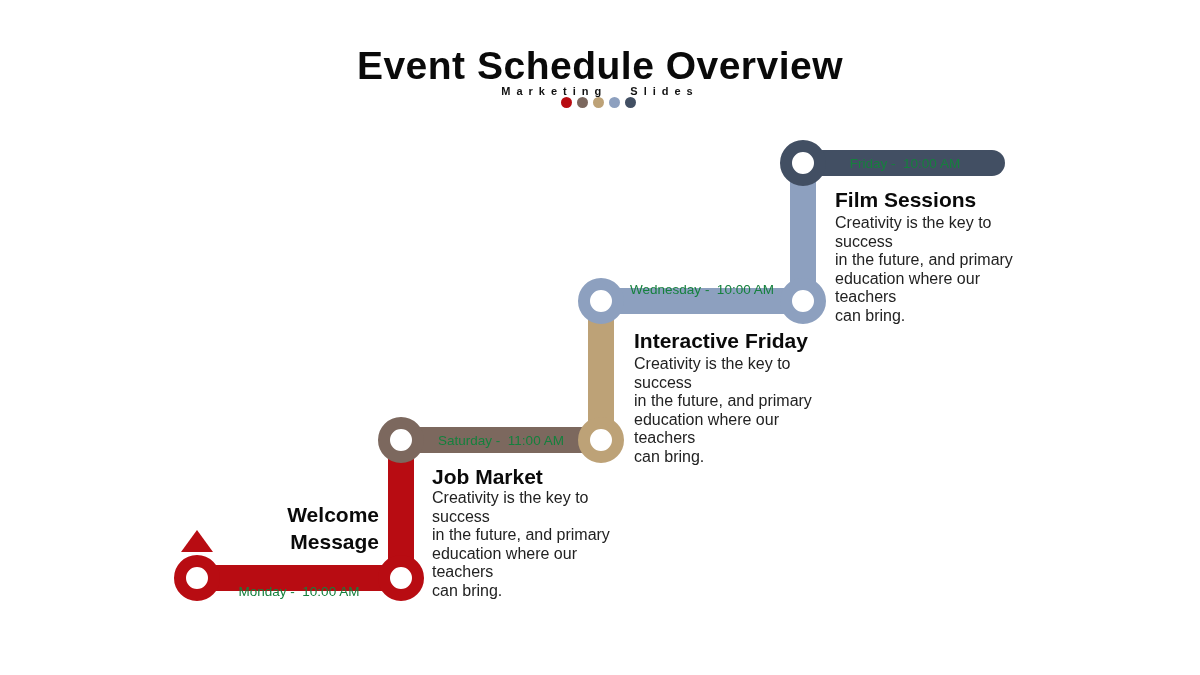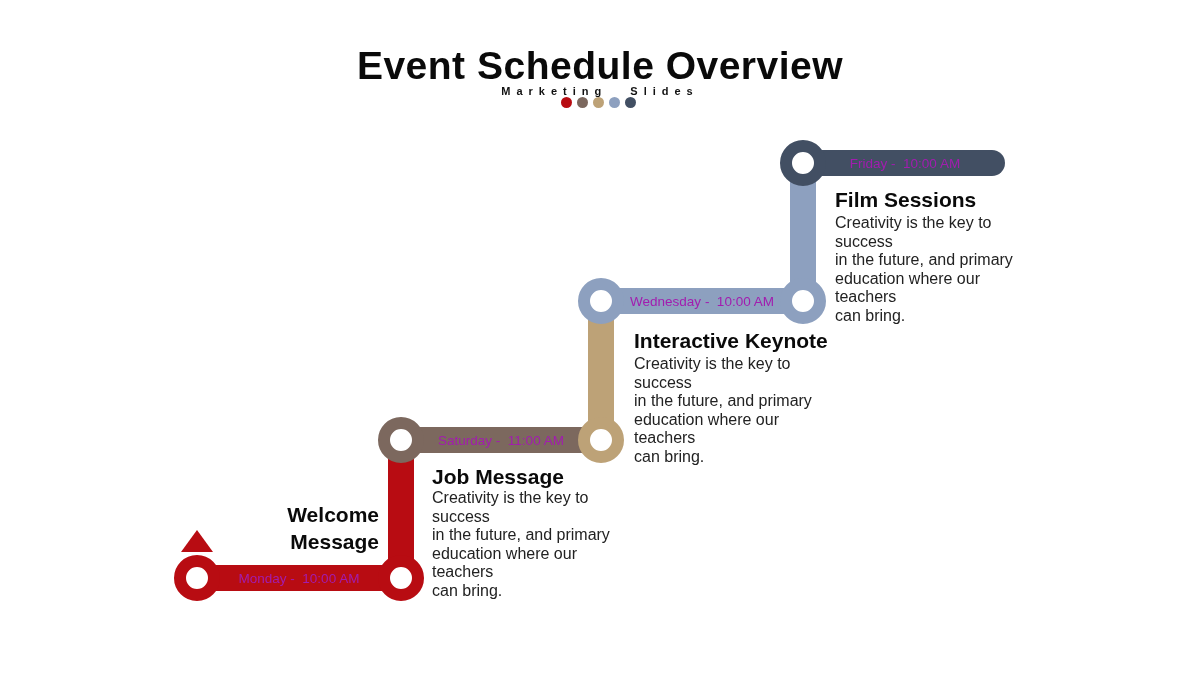--- a/index.html
+++ b/index.html
@@ -68,25 +68,25 @@
   .triangle{
     position:absolute;left:181px;top:530px;width:0;height:0;z-index:2;
     border-left:16px solid transparent;
     border-right:16px solid transparent;
     border-bottom:22px solid var(--red);
   }
 
   .bar-label{
     position:absolute;height:26px;z-index:4;
     display:flex;align-items:center;justify-content:center;
-    color:#a21caf;font-size:13.5px;white-space:pre;
+    color:#15803d;font-size:13.5px;white-space:pre;
   }
-  .lbl-1{left:220px;top:565px;width:158px;}
+  .lbl-1{left:220px;top:578px;width:158px;}
   .lbl-2{left:424px;top:427px;width:154px;}
-  .lbl-3{left:624px;top:288px;width:156px;}
+  .lbl-3{left:624px;top:276px;width:156px;}
   .lbl-4{left:826px;top:150px;width:158px;}
 
   
   .event-title{
     position:absolute;z-index:4;
     font-size:21px;font-weight:bold;color:#0a0a0a;line-height:27px;
   }
   .title-1{left:217px;top:501px;width:162px;text-align:right;}
   .title-2{left:432px;top:463px;}
   .title-3{left:634px;top:327px;}
@@ -137,27 +137,27 @@
     <div class="ring ring-red" style="left:174px;top:555px"></div>
     <div class="ring ring-red" style="left:378px;top:555px"></div>
     <div class="ring ring-brown" style="left:378px;top:417px"></div>
     <div class="ring ring-tan" style="left:578px;top:417px"></div>
     <div class="ring ring-blue" style="left:578px;top:278px"></div>
     <div class="ring ring-blue" style="left:780px;top:278px"></div>
     <div class="ring ring-slate" style="left:780px;top:140px"></div>
 
     <div class="event-title title-1">Welcome Message</div>
 
-    <div class="event-title title-2">Job Message</div>
+    <div class="event-title title-2">Job Market</div>
     <div class="event-desc desc-2">Creativity is the key to success
 in the future, and primary
 education where our teachers
 can bring.</div>
 
-    <div class="event-title title-3">Interactive Keynote</div>
+    <div class="event-title title-3">Interactive Friday</div>
     <div class="event-desc desc-3">Creativity is the key to success
 in the future, and primary
 education where our teachers
 can bring.</div>
 
     <div class="event-title title-4">Film Sessions</div>
     <div class="event-desc desc-4">Creativity is the key to success
 in the future, and primary
 education where our teachers
 can bring.</div>

